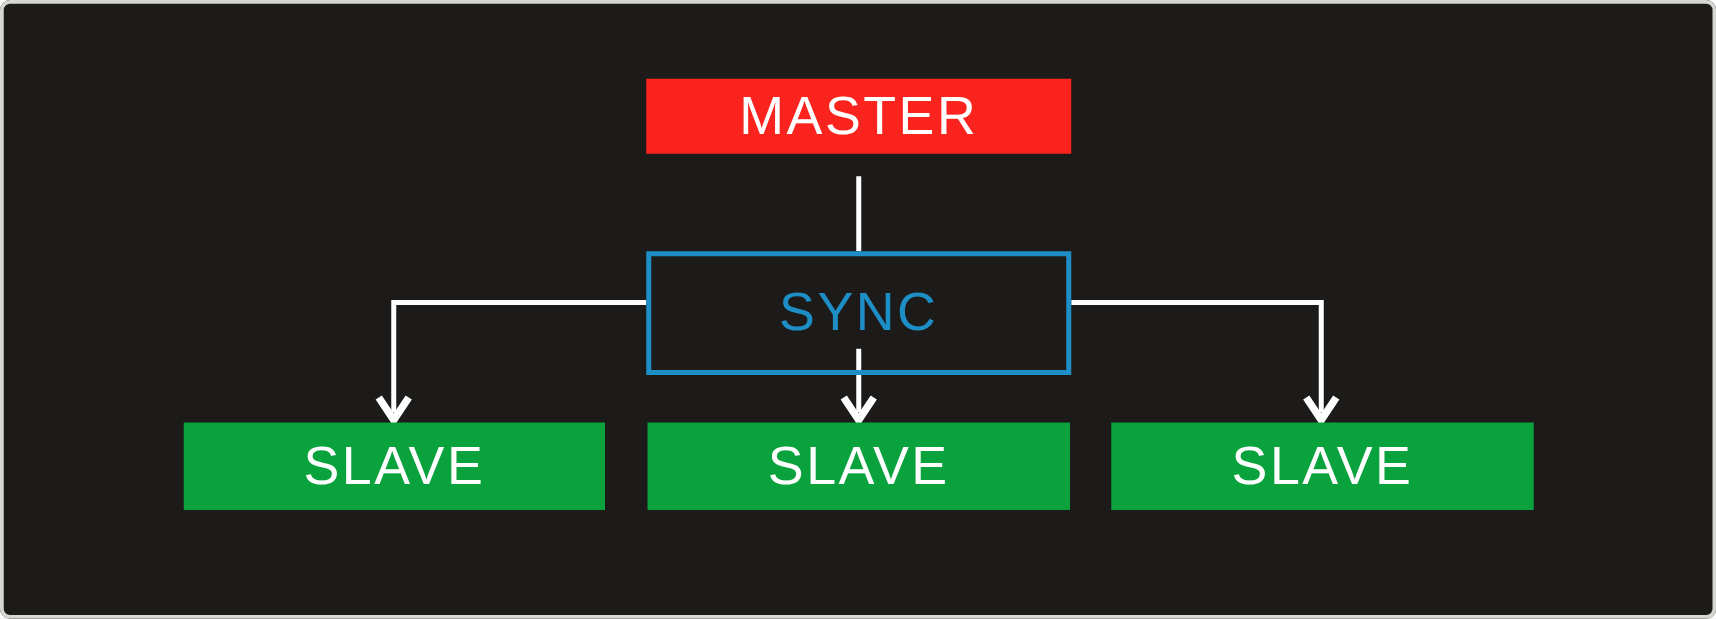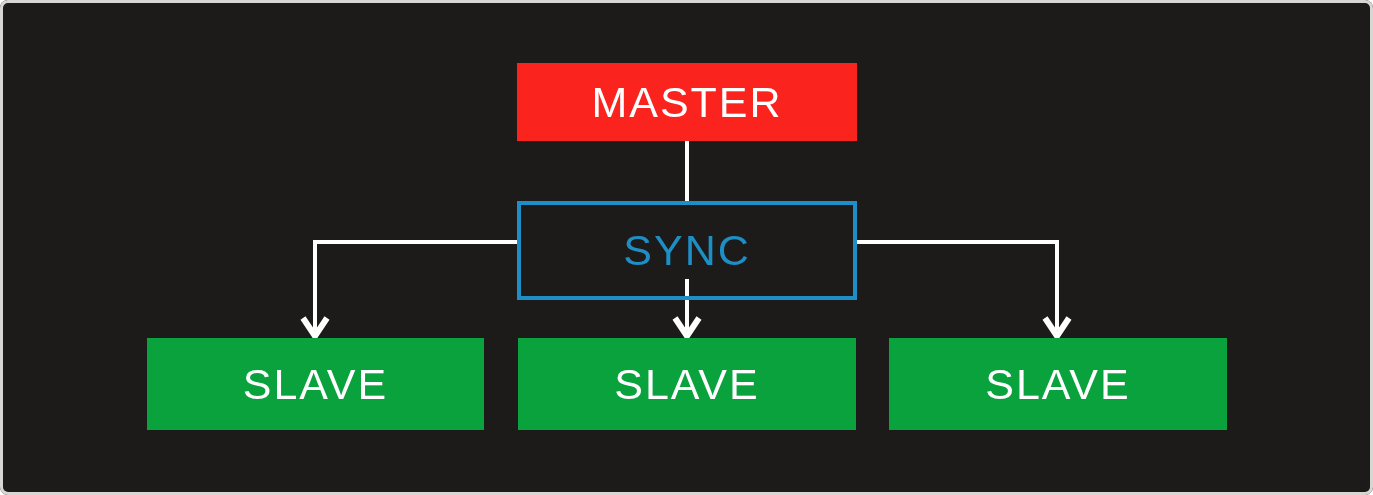--- a/index.html
+++ b/index.html
@@ -51,33 +51,33 @@
     display: flex;
     align-items: center;
     justify-content: center;
     font-size: 43px;
     letter-spacing: 2px;
     color: var(--node-text);
     white-space: nowrap;
   }
   .node-master {
     left: 517px; top: 63px;
-    width: 340px; height: 78px;
+    width: 340px; height: 60px;
     background: var(--master-fill);
   }
   .node-sync {
     left: 517px; top: 201px;
     width: 340px; height: 99px;
     background: transparent;
     border: 4px solid var(--sync-border);
     color: var(--sync-text);
   }
   .node-slave {
     top: 338px;
-    height: 92px;
+    height: 70px;
     background: var(--slave-fill);
   }
   .slave-left   { left: 147px; width: 337px; }
   .slave-middle { left: 518px; width: 338px; }
   .slave-right  { left: 889px; width: 338px; }
 </style>
 </head>
 <body>
 
 <div class="frame">

